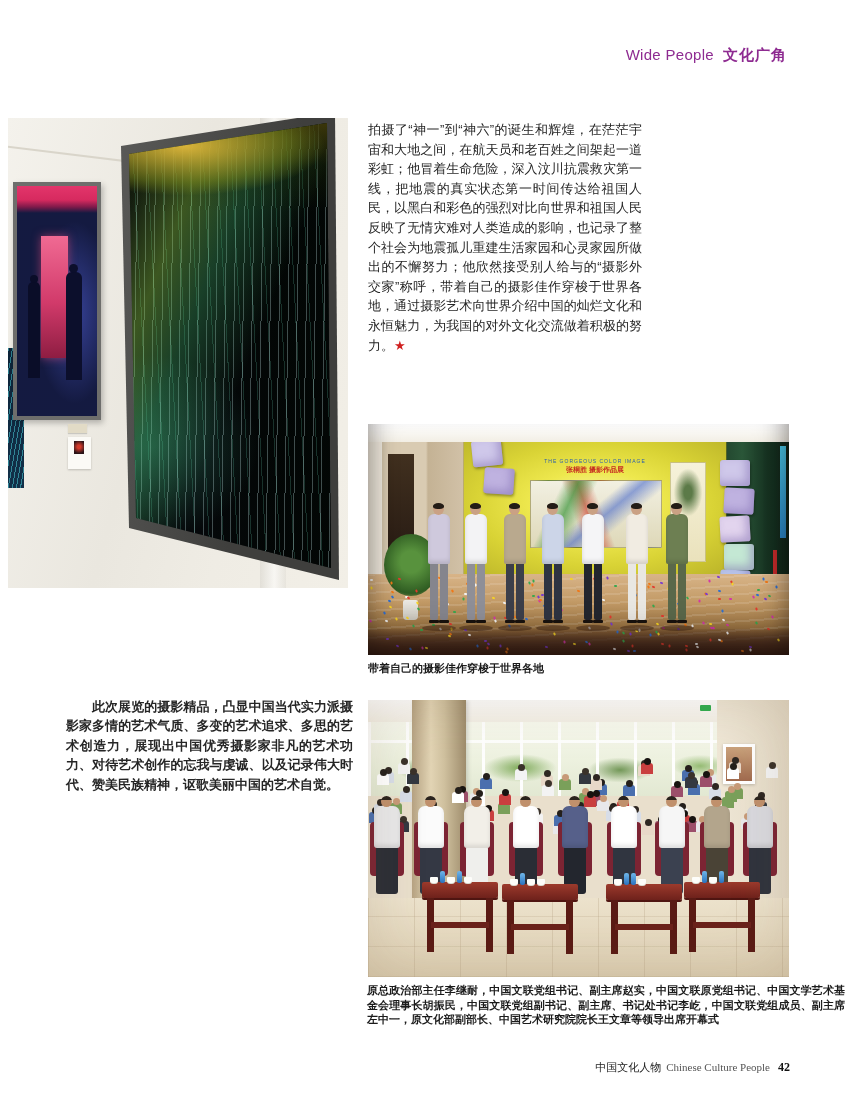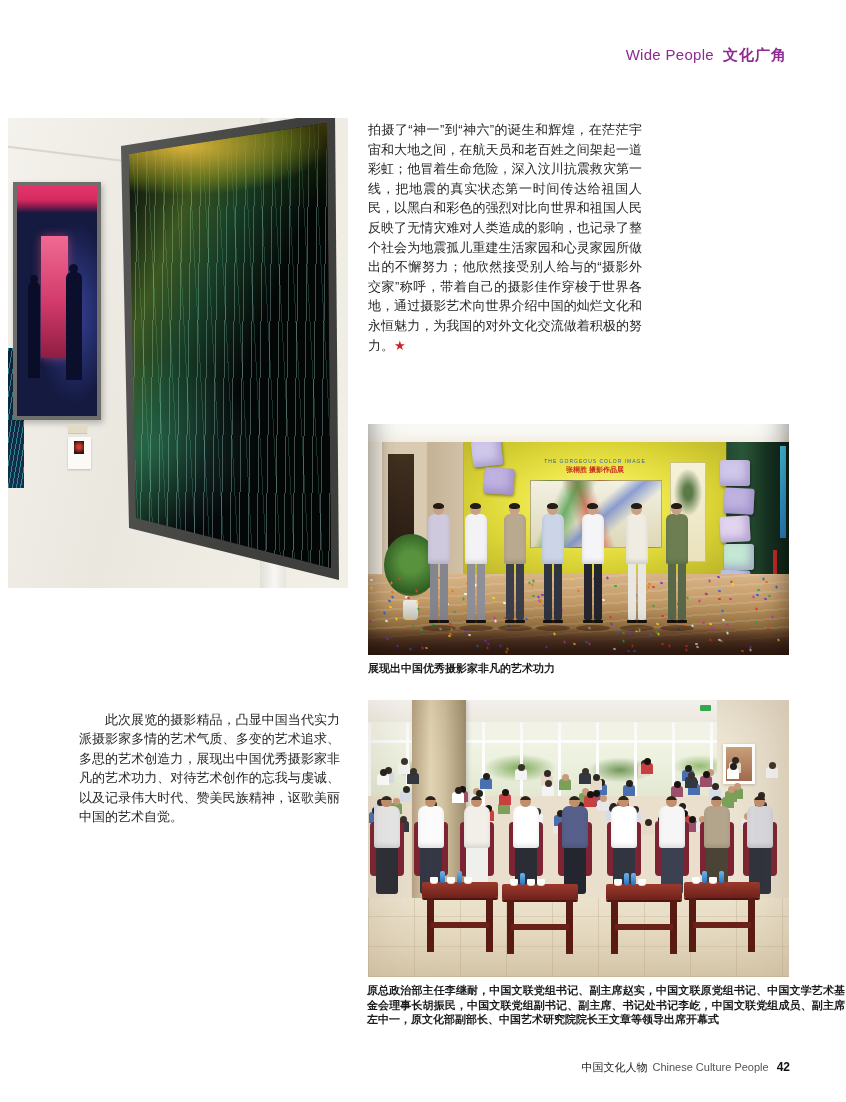--- a/index.html
+++ b/index.html
@@ -2,28 +2,28 @@
 <html><head>
 <meta charset="utf-8">
 <style>
   html,body{margin:0;padding:0;background:#ffffff;}
   body{font-family:"Liberation Sans","DejaVu Sans",sans-serif;}
   .page{position:relative;width:846px;height:1102px;margin:0 auto;background:#fff;overflow:hidden;}
   
   .hdr{position:absolute;top:46px;right:59px;display:flex;align-items:baseline;gap:9px;color:#8e2b91;}
   .hdr .en{font-size:15px;letter-spacing:.3px;}
   .hdr .zh{font-size:15px;font-weight:bold;letter-spacing:1px;}
-  .ftr{position:absolute;top:1060px;right:56px;display:flex;align-items:baseline;gap:5px;font-size:11px;color:#222;}
+  .ftr{position:absolute;top:1060px;right:56px;display:flex;align-items:baseline;gap:5px;font-size:11px;color:#222;font-family:Liberation Serif, serif;}
   .ftr .en{color:#555;}
   .ftr .num{font-weight:bold;font-size:12px;color:#111;margin-left:3px;}
   
   .lead{position:absolute;left:368px;top:120px;width:274px;font-size:13px;line-height:19.6px;color:#262626;text-align:justify;}
   .lead .star{color:#d01f1f;font-size:13px;}
   .colL{position:absolute;left:66px;top:697px;width:287px;font-size:13px;line-height:19.4px;color:#262626;text-align:justify;}
-  .colL p{margin:13px;text-indent:2em;}
+  .colL p{margin:0;text-indent:2em;font-weight:bold;}
   .cap{position:absolute;font-weight:bold;font-size:11px;line-height:14.5px;color:#1b1b1b;}
   .cap1{left:368px;top:661px;width:421px;}
   .cap2{left:367px;top:983px;width:478px;text-align:justify;}
   
   .gal{position:absolute;left:8px;top:118px;width:340px;height:470px;overflow:hidden;
        background:linear-gradient(105deg,#f4f2ec 0%,#eae7df 45%,#efece4 70%,#f2efe7 100%);}
   .gal .ceilline{position:absolute;left:-12px;top:44px;width:290px;height:2px;background:#d9d5ca;transform:rotate(7deg);}
   .gal .corner{position:absolute;left:252px;top:0;width:26px;height:470px;
        background:linear-gradient(90deg,rgba(0,0,0,.06),rgba(255,255,255,.5) 55%,rgba(0,0,0,.04));}
   .sliver{position:absolute;left:0;top:230px;width:16px;height:140px;background:
@@ -420,21 +420,21 @@
         <span class="gpp" style="left:296px">
           <i class="psh"></i>
           <i class="pl" style="left:4px;background:#5a684a"></i>
           <i class="pl" style="left:14px;background:#5a684a"></i>
           <i class="pt" style="background:#6d7f52"></i>
           <i class="ph"></i>
         </span>
       </div>
     <i class="gp-vig"></i>
   </div>
-  <div class="cap cap1">展现出中国优秀摄影家非凡的艺术功力</div>
+  <div class="cap cap1">带着自己的摄影佳作穿梭于世界各地</div>
 
   <div class="colL">
     <p>此次展览的摄影精品，凸显中国当代实力派摄影家多情的艺术气质、多变的艺术追求、多思的艺术创造力，展现出中国优秀摄影家非凡的艺术功力、对待艺术创作的忘我与虔诚、以及记录伟大时代、赞美民族精神，讴歌美丽中国的艺术自觉。</p>
   </div>
 
   <div class="ap">
     <i class="ap-win"></i>
     <i class="ap-trees"></i>
     <i class="ap-mull"></i>
     <i class="ap-ceil"></i>

